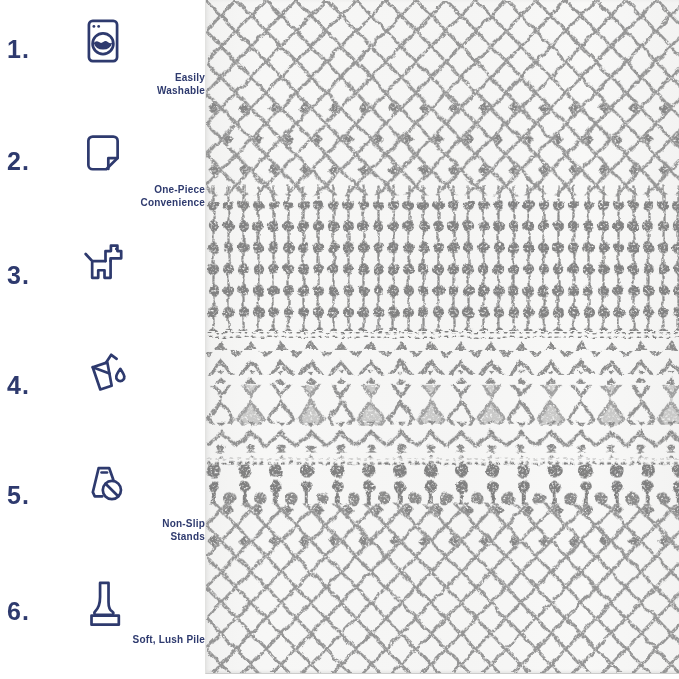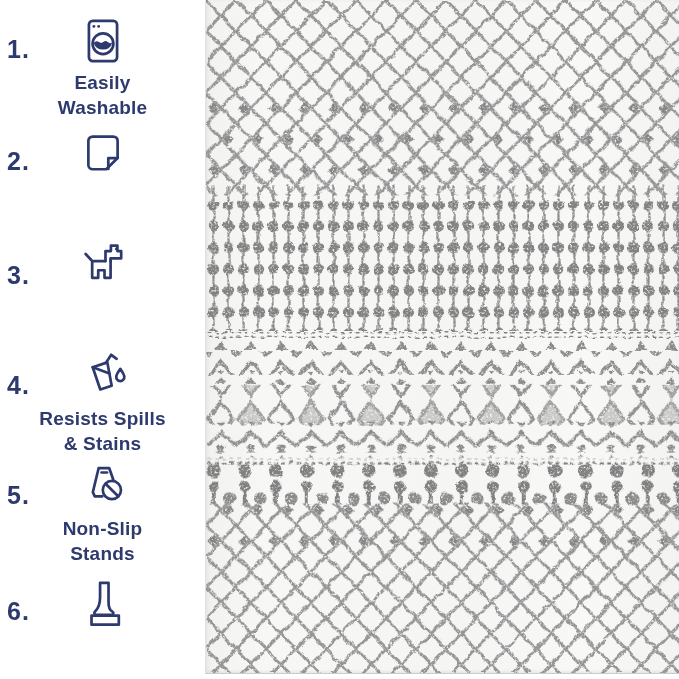--- a/index.html
+++ b/index.html
@@ -10,21 +10,21 @@
   
   .panel{position:absolute;left:0;top:0;width:205px;height:679px;background:#ffffff;}
   .feature{position:absolute;left:0;width:205px;height:108px;}
   .feature .num{
     position:absolute;left:7px;top:20px;
     font-size:25px;font-weight:bold;color:#2e3a6e;letter-spacing:1px;
   }
   .feature .icon{display:block;margin:0 auto;width:52px;height:52px;}
   .feature .icon svg{width:100%;height:100%;}
   .feature .label{
-    margin-top:4px;text-align:center;font-size:19px;font-weight:bold;
+    margin-top:4px;text-align:right;font-size:10px;font-weight:bold;
     color:#2e3a6e;line-height:1.3;white-space:pre-line;letter-spacing:.2px;
   }
   .f1{top:15px}.f2{top:127px}.f3{top:241px}.f4{top:351px}.f5{top:461px}.f6{top:577px}
   .ic{stroke:#2e3a6e;fill:none;stroke-width:2.5;stroke-linecap:round;stroke-linejoin:round;}
   .icf{fill:#2e3a6e;stroke:none;}
   
   .rug{
     position:absolute;left:205px;top:0;width:474px;height:673px;
     background:linear-gradient(90deg,#f2f2f1 0%,#f7f7f6 12%,#f5f5f4 55%,#f8f8f7 80%,#f3f3f2 100%);
     border-left:1px solid #e2e2e0;border-bottom:1px solid #cccccb;
@@ -55,20 +55,22 @@
     </div>
 
     <div class="feature f2">
       <span class="num">2.</span>
       <span class="icon">
         <svg viewBox="0 0 48 48">
           <path class="ic" d="M37.5,12.8 a4,4 0 0 0 -4,-4 H14.5 a4,4 0 0 0 -4,4 V35 a4,4 0 0 0 4,4 H27 L37.5,28.6 Z"></path>
           <path class="ic" d="M37.2,28.8 H28.9 V38.7"></path>
         </svg>
       </span>
+      <div class="label">One-Piece
+Convenience</div>
     </div>
 
     <div class="feature f3">
       <span class="num">3.</span>
       <span class="icon">
         <svg viewBox="0 0 48 48">
           <path class="ic" d="M8,12 L14,18.5 H26.3 M14,18.5 V34 H19.6 V27 H25.4 V34 H31 V18"></path>
           <path class="ic" d="M26.3,18.5 V9.3 H31.3 V4.3 H37.3 V9.3 H40.8 V16 H31 V18.5"></path>
           <circle class="icf" cx="36.2" cy="7.3" r="1.2"></circle>
         </svg>
@@ -78,22 +80,20 @@
     <div class="feature f4">
       <span class="num">4.</span>
       <span class="icon">
         <svg viewBox="0 0 48 48">
           <path class="ic" d="M14.5,15 L28,10.5 L32,32 L21.5,35.5 Z"></path>
           <line class="ic" x1="14.5" y1="15" x2="30" y2="20.8"></line>
           <path class="ic" d="M26.6,11 L31.6,3.5 L36.6,7.2"></path>
           <path class="ic" d="M40,16.5 c2.4,3.6 3.6,5.3 3.6,7 a3.7,3.7 0 1 1 -7.3,0 c0,-1.7 1.2,-3.4 3.7,-7 z"></path>
         </svg>
       </span>
-      <div class="label">Resists Spills
-&amp; Stains</div>
     </div>
 
     <div class="feature f5">
       <span class="num">5.</span>
       <span class="icon">
         <svg viewBox="0 0 48 48">
           <path class="ic" d="M20,6.5 H29.7 L33.6,17.6 M20,6.5 L14.6,28.8 L16.4,32.6 H23.4"></path>
           <line class="ic" x1="22.7" y1="10.6" x2="27.7" y2="10.6"></line>
           <circle class="ic" cx="32.2" cy="26.8" r="8.4" fill="#ffffff"></circle>
           <line class="ic" x1="26.4" y1="21" x2="38" y2="32.6"></line>
@@ -104,20 +104,21 @@
     </div>
 
     <div class="feature f6">
       <span class="num">6.</span>
       <span class="icon">
         <svg viewBox="0 0 48 48">
           <path class="ic" d="M21.3,5.5 V18.5 C21.3,24.5 19.6,29 16.9,31.6 C15.3,33.1 15.9,34.9 18,34.9 H31.2 C34,34.9 34.4,33 32.4,31.8 C29.9,30.3 29.1,27 29.1,23 V5.5 H21.3 Z"></path>
           <rect class="ic" x="13.4" y="35.6" width="25.2" height="8.4"></rect>
         </svg>
       </span>
+      <div class="label">Soft, Lush Pile</div>
     </div>
 
   </div>
 
   <div class="rug">
     <svg viewBox="0 0 474 675" preserveAspectRatio="none" aria-hidden="true">
       <defs>
         <filter id="distress" x="-3%" y="-3%" width="106%" height="106%">
           <feTurbulence type="fractalNoise" baseFrequency="0.11 0.09" numOctaves="2" seed="8" result="warp"></feTurbulence>
           <feDisplacementMap in="SourceGraphic" in2="warp" scale="5" xChannelSelector="R" yChannelSelector="G" result="disp"></feDisplacementMap>

